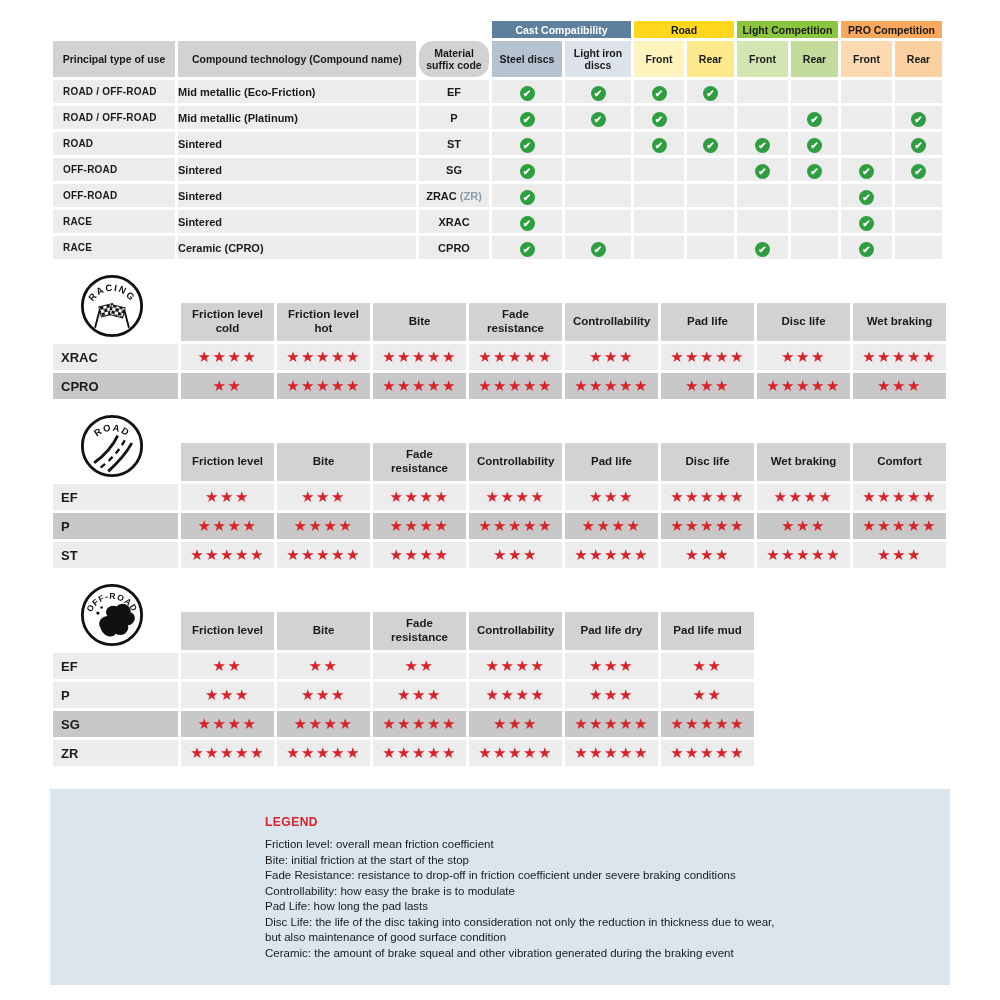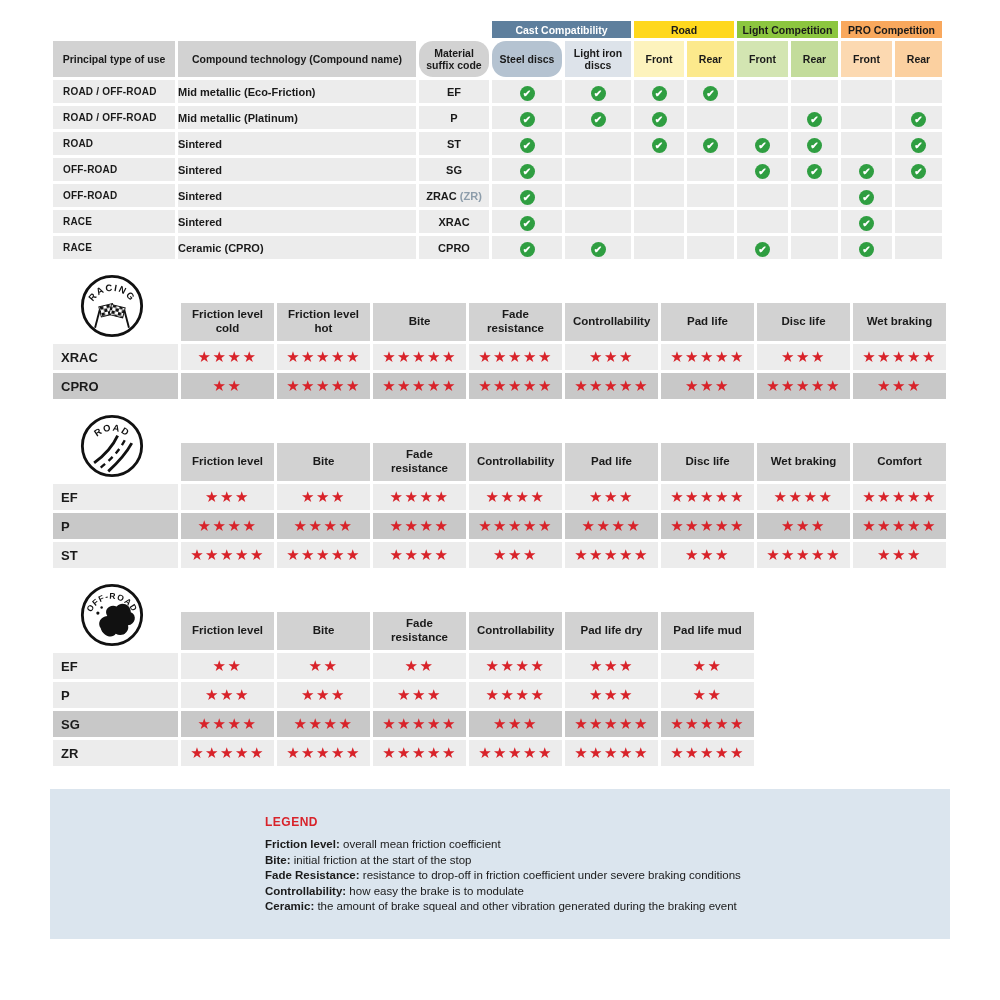--- a/index.html
+++ b/index.html
@@ -30,21 +30,21 @@
   .rating-table tbody td{height:26px;vertical-align:middle}
   .rating-row td{background:#ececec}
   .rating-row.dark td{background:#c8c8c8}
   .label-cell{font-size:13px;font-weight:bold;padding-left:8px}
   .stars-cell{font-size:15px;letter-spacing:1.5px;text-align:center;white-space:nowrap}
 
   
   .legend-box{margin-top:20px;width:900px;padding:26px 30px 24px 215px}
   .legend-title{font-weight:bold;font-size:12px;letter-spacing:.5px;margin-bottom:8px}
   .legend-line{font-size:11.5px;line-height:15.5px;white-space:pre-line}
-  .legend-line b{font-weight:bold}
+  .legend-line b{font-weight:normal}
 </style>
 </head>
 <body>
 
 <div class="page">
 
   <section>
     <table class="compat-table" style="width: 895px;">
         <colgroup>
           <col style="width: 122px;">
@@ -64,21 +64,21 @@
             <td class="spacer-cell" colspan="3"></td>
             <td class="group-cell" colspan="2" style="background: rgb(94, 127, 157); color: rgb(255, 255, 255);">Cast Compatibility</td>
             <td class="group-cell" colspan="2" style="background: rgb(255, 216, 30); color: rgb(26, 26, 26);">Road</td>
             <td class="group-cell" colspan="2" style="background: rgb(140, 198, 63); color: rgb(26, 26, 26);">Light Competition</td>
             <td class="group-cell" colspan="2" style="background: rgb(249, 168, 93); color: rgb(26, 26, 26);">PRO Competition</td>
           </tr>
           <tr>
             <td class="sub-cell" style="background: rgb(210, 210, 210);">Principal type of use</td>
             <td class="sub-cell" style="background: rgb(210, 210, 210);">Compound technology (Compound name)</td>
             <td class="sub-cell" style="background: rgb(210, 210, 210); border-radius: 14px;">Material suffix code</td>
-            <td class="sub-cell" style="background: rgb(181, 195, 209); border-radius: 14px;">Steel discs</td>
+            <td class="sub-cell" style="background: rgb(181, 195, 209);">Steel discs</td>
             <td class="sub-cell" style="background: rgb(221, 227, 234);">Light iron discs</td>
             <td class="sub-cell" style="background: rgb(253, 243, 189);">Front</td>
             <td class="sub-cell" style="background: rgb(252, 233, 140);">Rear</td>
             <td class="sub-cell" style="background: rgb(211, 229, 178);">Front</td>
             <td class="sub-cell" style="background: rgb(195, 220, 155);">Rear</td>
             <td class="sub-cell" style="background: rgb(252, 217, 177);">Front</td>
             <td class="sub-cell" style="background: rgb(251, 208, 160);">Rear</td>
           </tr>
         </thead>
         <tbody>
@@ -410,17 +410,20 @@
       </table>
   </section>
 
   <section class="legend-box" style="background: rgb(219, 229, 238);">
     <div class="legend-title" style="color: rgb(216, 35, 42);">LEGEND</div>
     <div id="legend-items">
         <div class="legend-line"><b>Friction level:</b> <span>overall mean friction coefficient</span></div>
         <div class="legend-line"><b>Bite:</b> <span>initial friction at the start of the stop</span></div>
         <div class="legend-line"><b>Fade Resistance:</b> <span>resistance to drop-off in friction coefficient under severe braking conditions</span></div>
         <div class="legend-line"><b>Controllability:</b> <span>how easy the brake is to modulate</span></div>
+        <div class="legend-line"><b>Pad Life:</b> <span>how long the pad lasts</span></div>
+        <div class="legend-line"><b>Disc Life:</b> <span>the life of the disc taking into consideration not only the reduction in thickness due to wear,
+but also maintenance of good surface condition</span></div>
         <div class="legend-line"><b>Ceramic:</b> <span>the amount of brake squeal and other vibration generated during the braking event</span></div>
       </div>
   </section>
 
 </div>
 
 </body></html>

